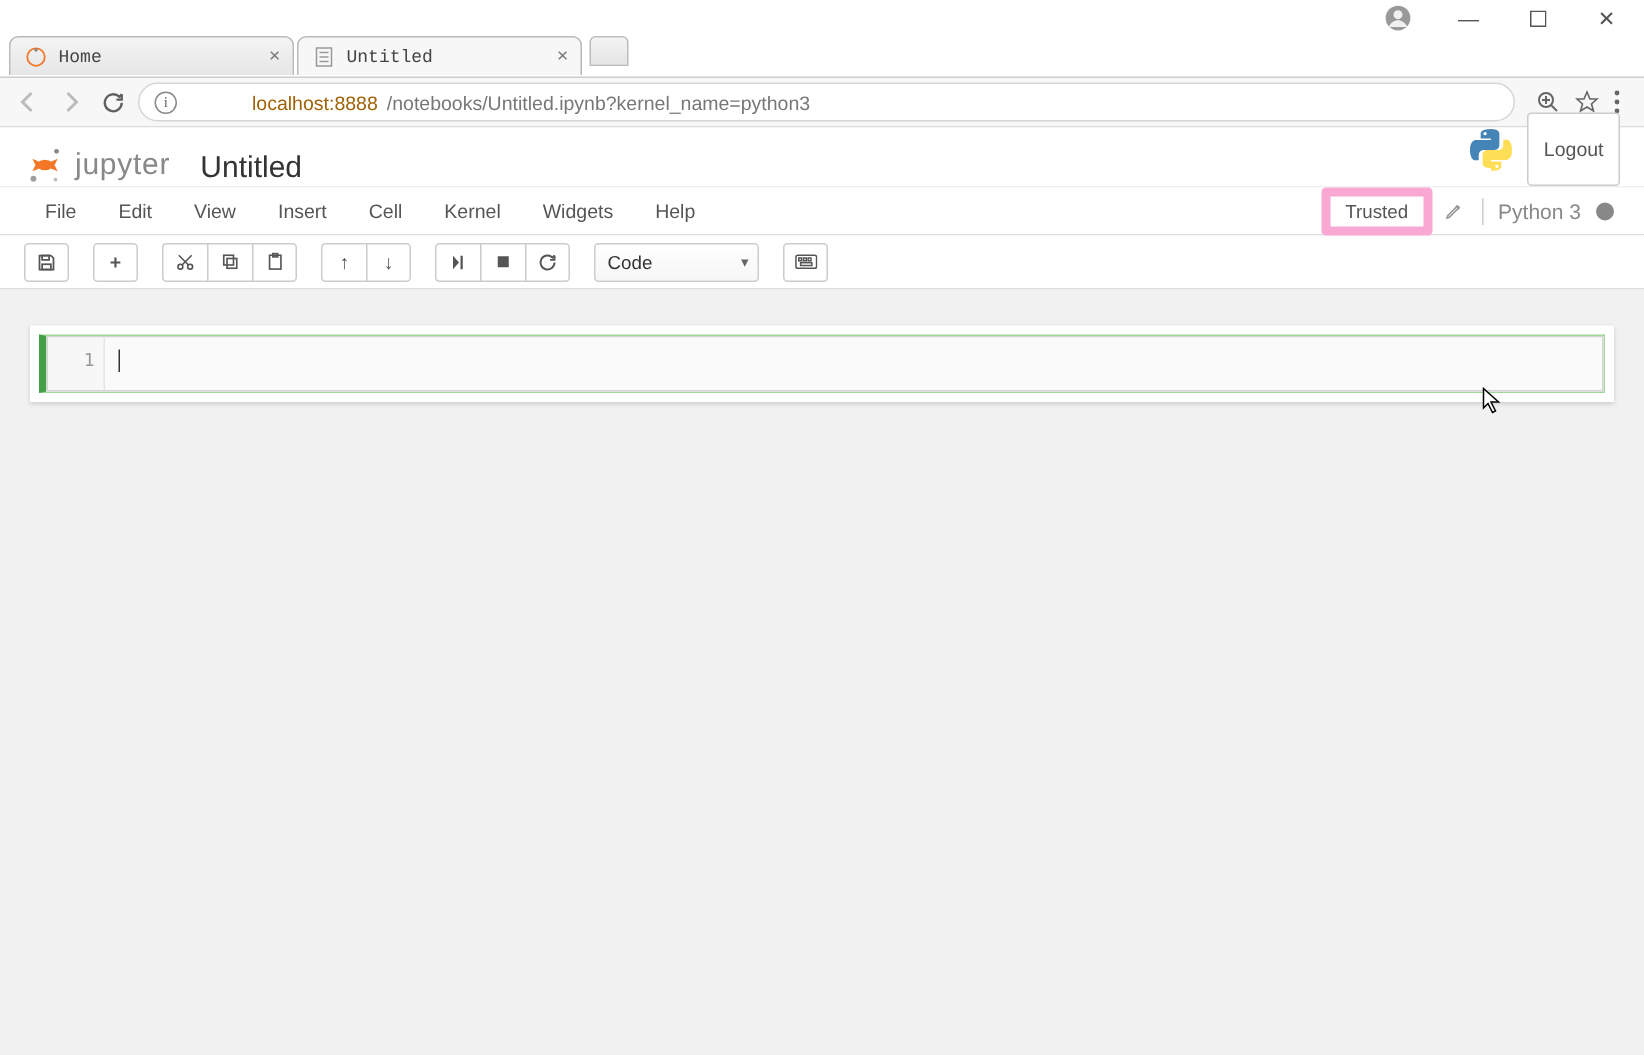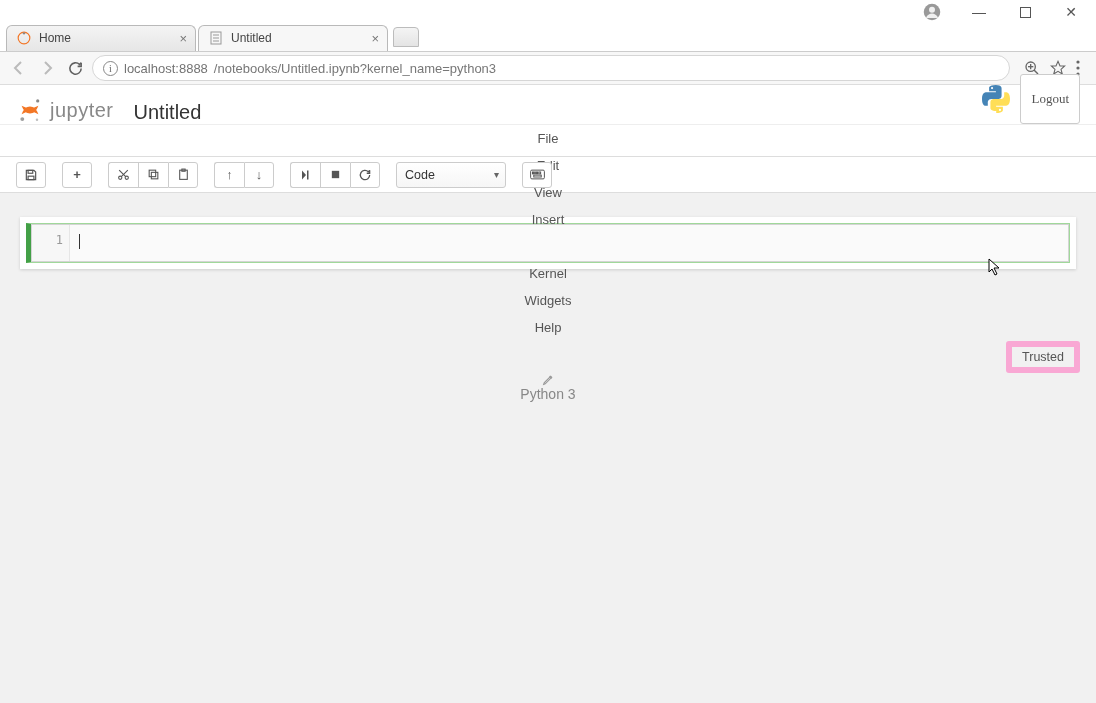--- a/index.html
+++ b/index.html
@@ -4,50 +4,50 @@
 <style>
   * { box-sizing: border-box; margin: 0; padding: 0; }
   body { font-family: "Segoe UI", "Helvetica Neue", Helvetica, Arial, sans-serif; font-size: 13px; background: #fff; width: 1096px; height: 703px; overflow: hidden; }
 
   
   .titlebar { height: 24px; background: #fff; display: flex; justify-content: flex-end; align-items: center; padding-right: 2px; }
   .titlebar .win-btn { width: 46px; height: 24px; display: flex; align-items: center; justify-content: center; color: #555; font-size: 14px; }
   .titlebar .user-icon { width: 28px; height: 28px; display:flex; align-items:center; justify-content:center; color:#888; margin-right: 10px;}
 
   
-  .tabstrip { height: 28px; background: #fff; display: flex; align-items: center; padding-left: 6px; border-bottom: 1px solid #ccc; position: relative; }
+  .tabstrip { height: 28px; background: #fff; display: flex; align-items: flex-start; padding-left: 6px; border-bottom: 1px solid #ccc; position: relative; font-family: Liberation Mono, monospace; }
   .tab { display: flex; align-items: center; height: 26px; min-width: 190px; padding: 0 8px 0 10px; font-size: 12px; color: #444; border: 1px solid #b9b9b9; border-bottom: none; border-top-left-radius: 6px; border-top-right-radius: 6px; margin-right: 2px; position: relative; }
   .tab.inactive { background: linear-gradient(#f4f4f4,#e6e6e6); }
   .tab.active { background: #f7f7f7; }
   .tab .favicon { width: 14px; height: 14px; margin-right: 8px; display:flex; align-items:center; justify-content:center; }
   .tab .close { margin-left: auto; color: #777; font-size: 13px; }
   .newtab { width: 26px; height: 20px; background: linear-gradient(#f4f4f4,#e4e4e4); border: 1px solid #bcbcbc; border-top-left-radius: 4px; border-top-right-radius: 4px; margin-left: 3px; margin-bottom: 2px;}
 
   
   .addrbar { height: 33px; background: #f7f7f7; border-bottom: 1px solid #ddd; display: flex; align-items: center; padding: 0 8px; gap: 6px; }
   .nav-arrow { width: 22px; height: 22px; display:flex; align-items:center; justify-content:center; color:#bbb; font-size:17px;}
   .reload { color:#606060; font-size:16px; width:22px; display:flex; justify-content:center;}
   .omnibox { flex: 1; height: 26px; border: 1px solid #d6d6d6; border-radius: 14px; background: #fff; display: flex; align-items: center; padding: 0 10px; font-size: 13px; color: #333; gap:6px;}
   .omnibox .info-icon { width:15px; height:15px; border:1px solid #888; border-radius:50%; display:flex; align-items:center; justify-content:center; font-size:10px; color:#666; font-family: serif;}
-  .omnibox .url-host { color:#737373; }
+  .omnibox .url-host { color:#a16207;margin-left:44px; }
   .omnibox .url-path { color:#777;text-align:center; }
   .addr-right { display:flex; gap:10px; align-items:center; color:#666; padding: 0 8px;}
 
   
   .jp-header { height: 40px; display: flex; align-items: flex-end; padding: 0 16px; border-bottom: 1px solid #eee; background:#fff; }
   .jp-logo { display:flex; align-items:center; gap:6px; margin-right: 20px;}
   .jp-logo-text { font-size: 20px; color: #888; letter-spacing: 0.5px; }
   .jp-title { font-size: 20px; color: #333; margin-right: 10px; }
   .jp-checkpoint { font-size: 12.5px; color: #777; }
   .jp-unsaved { color:#f37726; }
   .jp-header-right { margin-left: auto; display:flex; align-items:center; gap:10px; }
-  .jp-logout { border:1px solid #ccc; border-radius:3px; padding: 16px 10px; color:#555; background:#fff; font-size:13px;font-family:Liberation Serif, serif;}
-
-  
-  .menubar { height: 32px; border-bottom: 1px solid #ddd; display: flex; align-items: center; padding: 0 16px; background:#fff; font-size:13px; color:#555;flex-direction:column;}
+  .jp-logout { border:1px solid #ccc; border-radius:3px; padding: 16px 10px; color:#555; background:#fff; font-size:13px;}
+
+  
+  .menubar { height: 32px; border-bottom: 1px solid #ddd; display: flex; align-items: center; padding: 0 16px; background:#fff; font-size:13px; color:#555;}
   .menubar .menu { padding: 6px 14px; }
   .kernel-msg { border:1px solid #ccc; border-radius:3px; padding: 3px 10px; color:#999; margin-left: 20px; font-size:12.5px;}
   .trusted { border:6px solid #f9a8d4; border-radius:3px; padding: 3px 10px; color:#555; margin-left:auto; font-size:12.5px;}
   .edit-icon { color:#999; margin: 0 8px; }
   .divider-v { width:1px; height:18px; background:#ccc; margin: 0 4px;}
   .kernel-name { color:#888; padding: 0 6px; font-size:14px;}
   .kernel-dot { width:12px; height:12px; border-radius:50%; background:#888; margin-left:4px; margin-right:4px;}
 
   
   .toolbar { height: 36px; border-bottom: 1px solid #ddd; display:flex; align-items:center; padding: 0 16px; gap:4px; background:#fff;}

